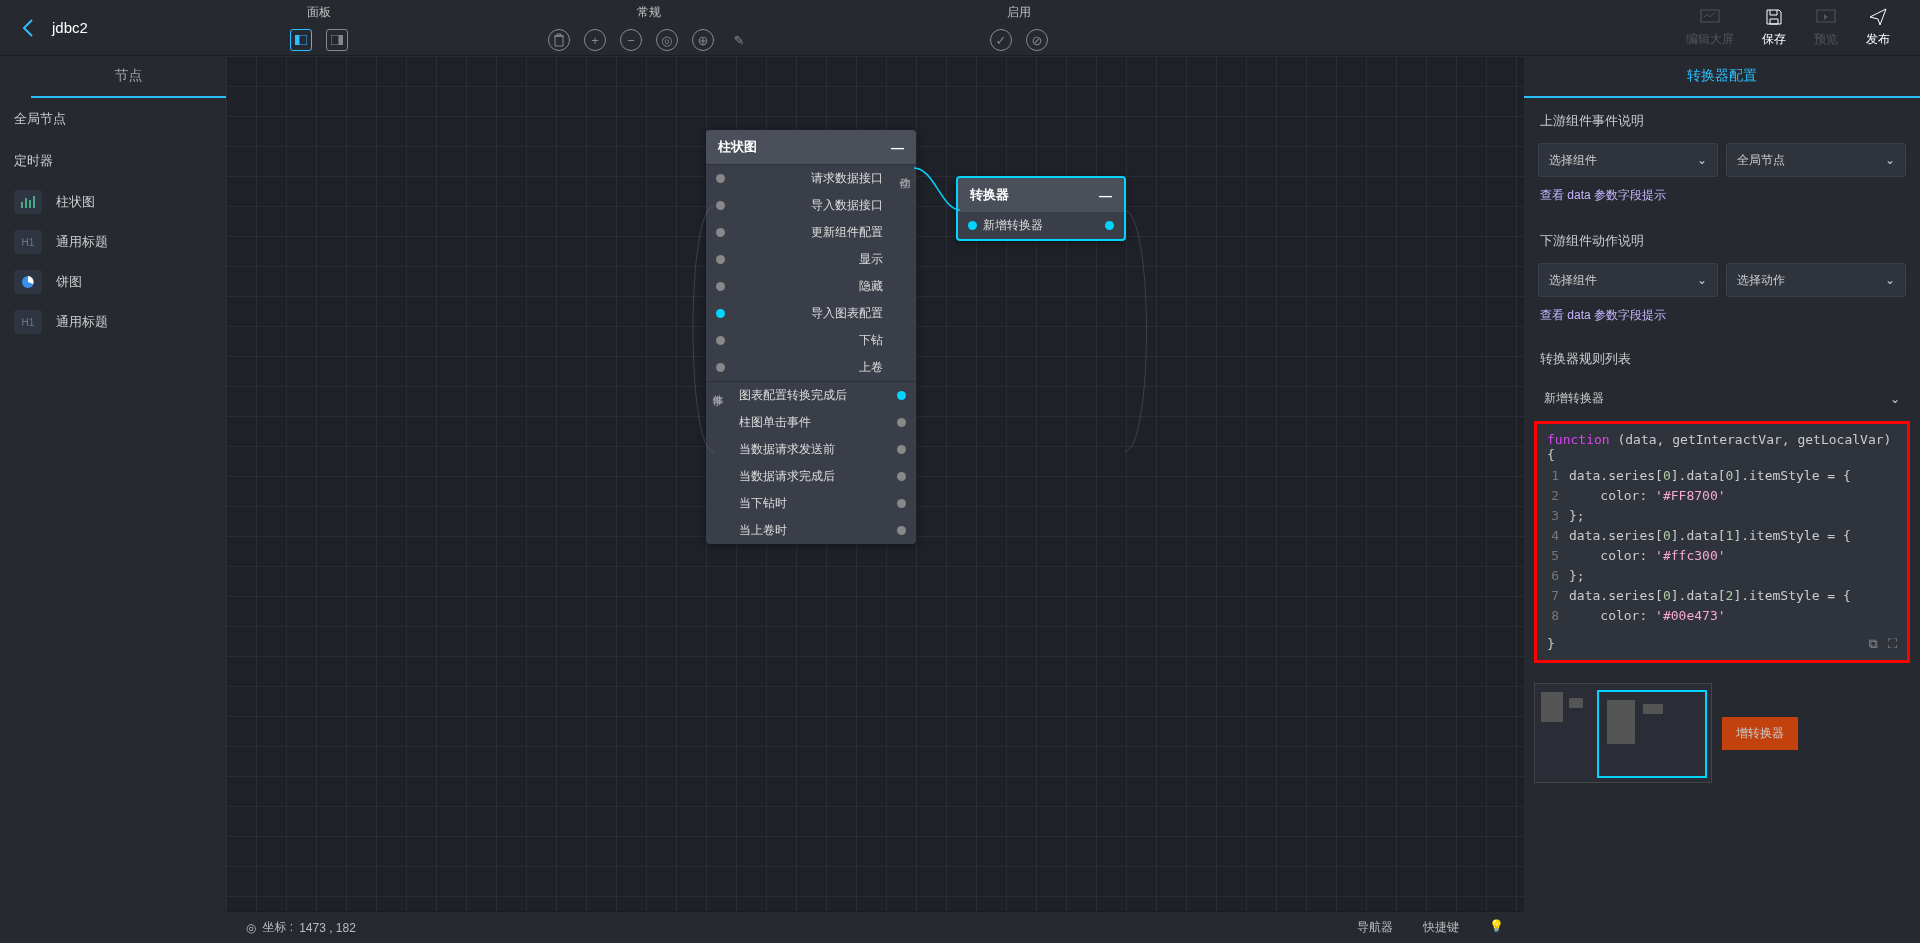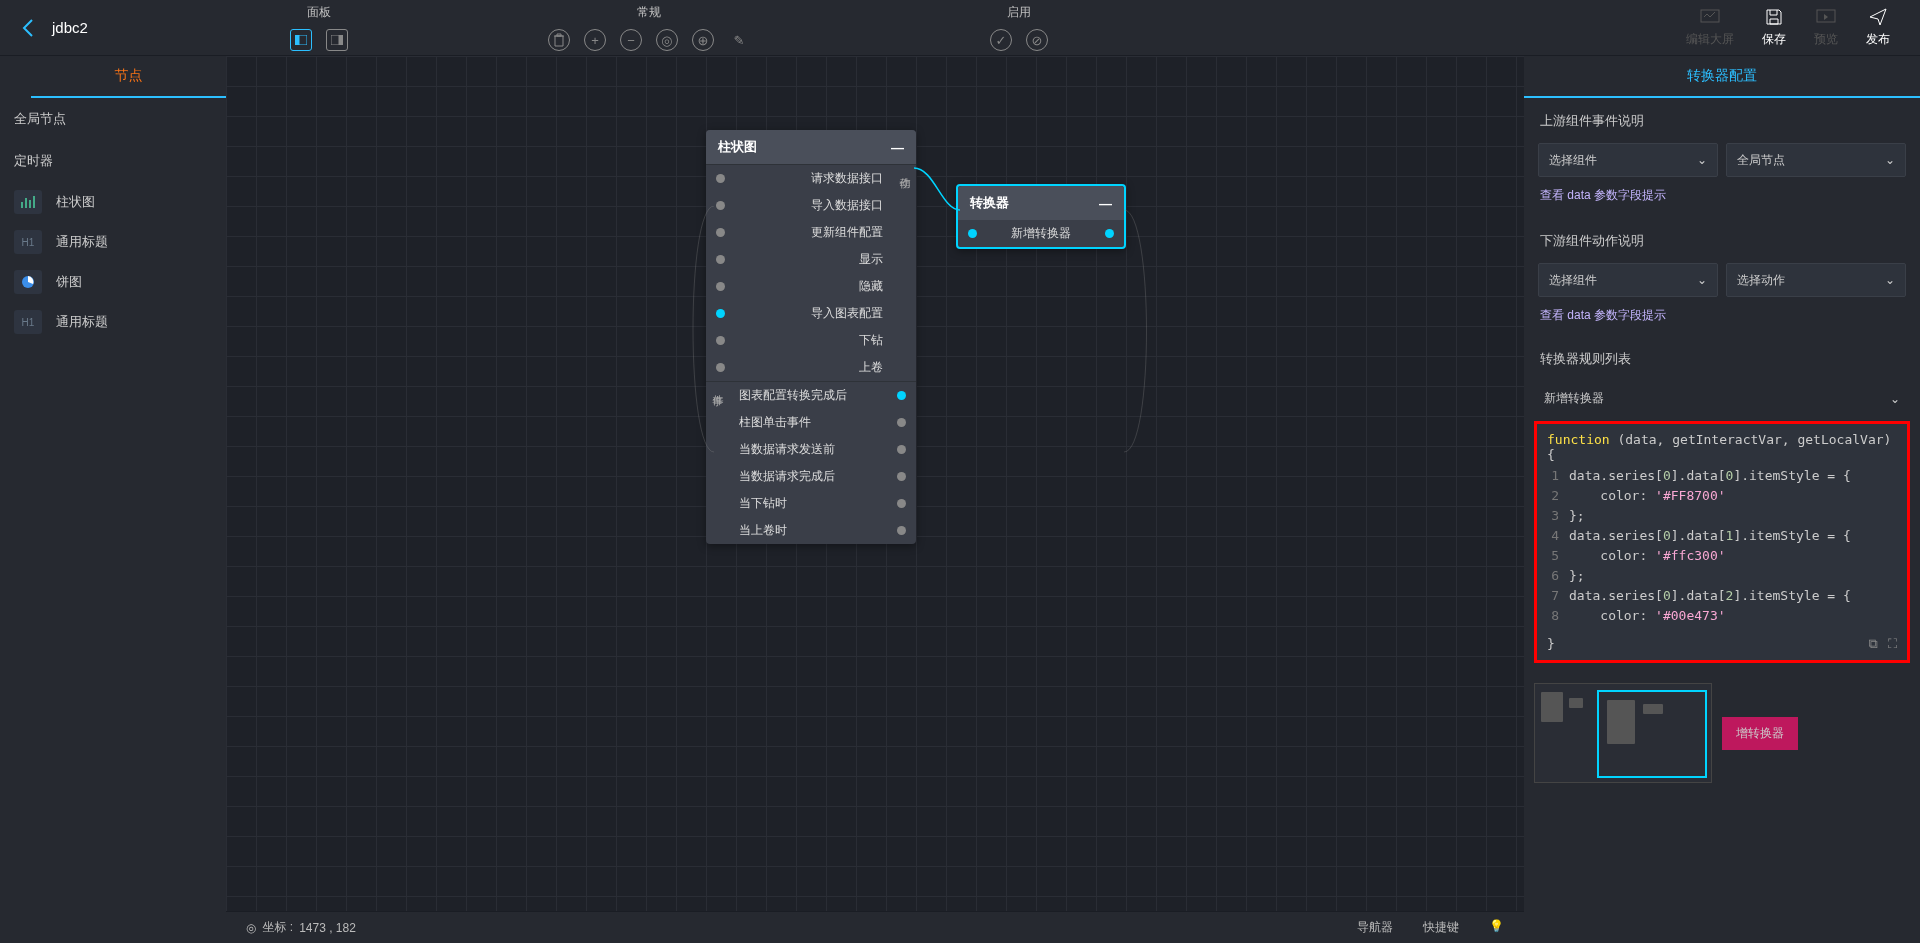--- a/index.html
+++ b/index.html
@@ -106,21 +106,21 @@
   width: 226px;
   background: #262930;
   display: flex;
   flex-direction: column;
 }
 .tab-header {
   height: 42px;
   display: flex;
   align-items: center;
   justify-content: center;
-  color: #f97316;
+  color: #a3a3a3;
   border-bottom: 2px solid #2cbfff;
   font-size: 14px;
   margin-left: 31px;
 }
 .section-header {
   height: 42px;
   display: flex;
   align-items: center;
   padding: 0 14px;
   color: #ccc;
@@ -279,21 +279,21 @@
   border: 3px solid #ff0000;
   background: #2e333c;
   font-family: "Consolas", "Monaco", monospace;
   font-size: 13px;
   position: relative;
 }
 .code-func-line {
   padding: 8px 10px 4px;
   color: #ccc;
 }
-.code-func-line .keyword { color: #fde047; }
+.code-func-line .keyword { color: #d946ef; }
 .code-body {
   padding: 0 10px 6px;
 }
 .code-line {
   display: flex;
   line-height: 20px;
 }
 .line-num {
   width: 22px;
   text-align: right;
@@ -326,21 +326,21 @@
   border: 2px solid #00d4ff;
   left: 62px; top: 6px;
   width: 110px; height: 88px;
 }
 .minimap-node {
   position: absolute;
   background: #555;
   border-radius: 1px;
 }
 .minimap-label {
-  background: #be185d;
+  background: #c2410c;
   padding: 8px 14px;
   color: #ccc;
   font-size: 12px;
 }
 
 
 .status-bar {
   position: absolute;
   bottom: 0;
   left: 0;
@@ -570,21 +570,21 @@
               <span class="port-dot"></span>
             </div>
           <div class="node-port">
               <span>当上卷时</span>
               <span class="port-dot"></span>
             </div>
         </div>
       </div>
     </div>
 
-    <div class="node-card selected" style="left:730px; top:128px; width:170px;text-align:center;">
+    <div class="node-card selected" style="left:730px; top:120px; width:170px;">
       <div class="node-card-header">
         <span>转换器</span>
         <span>—</span>
       </div>
       <div class="node-port">
         <span class="port-dot blue"></span>
         <span style="flex:1;padding:0 6px">新增转换器</span>
         <span class="port-dot blue"></span>
       </div>
     </div>

